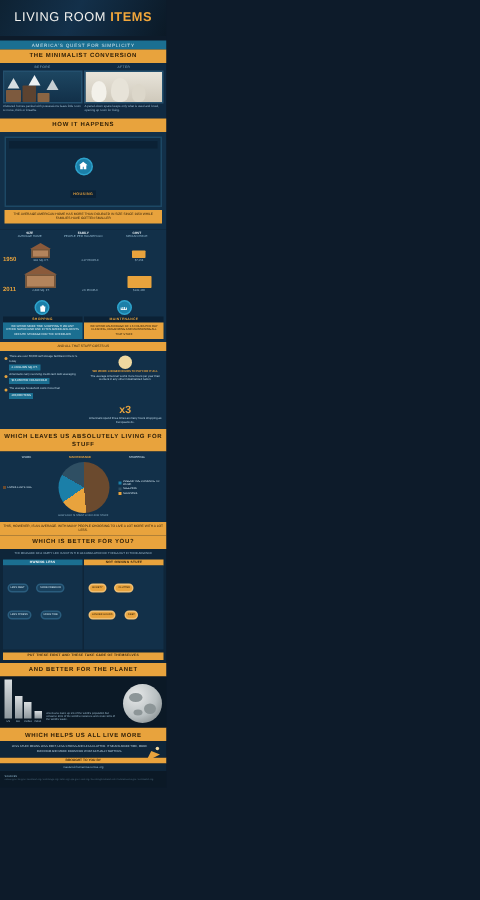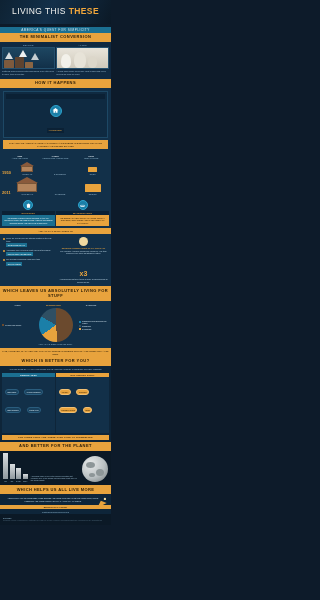--- a/index.html
+++ b/index.html
@@ -267,21 +267,21 @@
     padding:3px; word-break:break-all;
   }
   .srcs .st { color:#8fb6cd; font-size:1.7px; display:block; margin-bottom:1px; }
 </style>
 </head>
 <body>
 
 <div class="page">
 
   <div class="band hdr">
-    <div class="hdr-title"><span>LIVING THIS </span><span class="accent">THESE</span></div>
+    <div class="hdr-title"><span>LIVING ROOM </span><span class="accent">ITEMS</span></div>
   </div>
   <div class="hdr-sub-bar">
     <div class="hdr-sub">AMERICA'S QUEST FOR SIMPLICITY</div>
   </div>
 
   <div class="sect-title">THE MINIMALIST CONVERSION</div>
   <div class="conv">
     <div class="conv-col">
       <div class="conv-label">BEFORE</div>
       <div class="conv-img">

